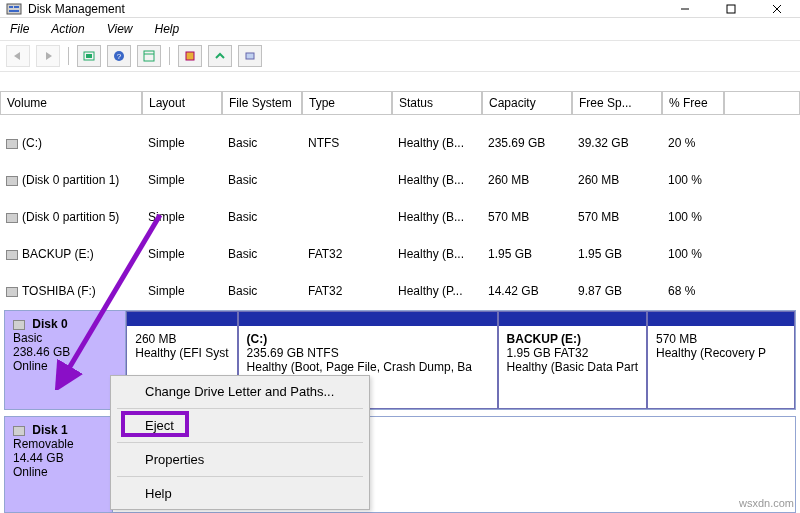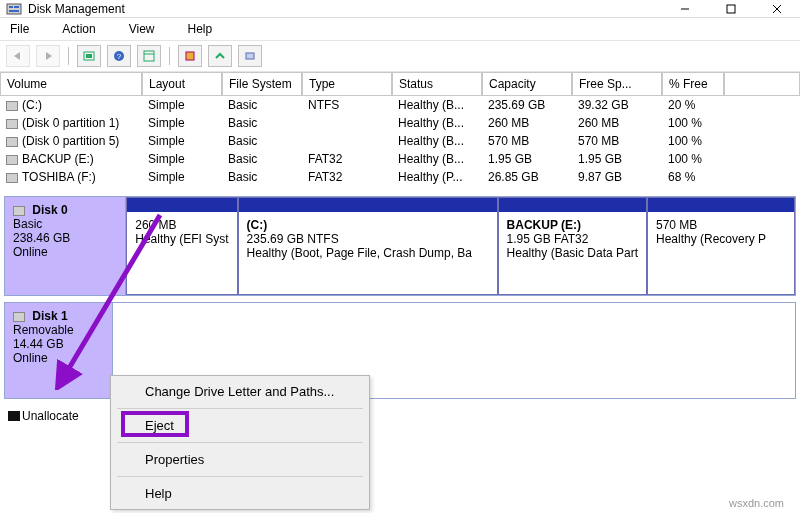--- a/index.html
+++ b/index.html
@@ -1,47 +1,47 @@
 <!DOCTYPE html>
 <html><head>
 <meta charset="utf-8">
 <style>
 * { box-sizing: border-box; }
 body { margin: 0; font-family: "Segoe UI", Tahoma, sans-serif; font-size: 12px; background: #fff; color: #000; width: 800px; height: 513px; overflow: hidden; position: relative; }
 .titlebar { display: flex; align-items: center; height: 18px; padding: 0 0 0 6px; border-bottom: 1px solid #ddd; }
 .titlebar .ico { width:16px; height:16px; margin-right:6px; }
 .titlebar .title { flex:1; font-size:12px; }
 .winbtn { width:46px; height:30px; display:flex; align-items:center; justify-content:center; }
-.menubar { display:flex; gap:33px; padding:4px 10px; }
+.menubar { display:flex; gap:22px; padding:4px 10px;font-style:italic; }
 .menubar span { cursor:default; }
 .toolbar { display:flex; gap:6px; padding:4px 6px; border-top:1px solid #e5e5e5; border-bottom:1px solid #e5e5e5; }
 .tbtn { width:24px; height:22px; border:1px solid #c0c0c0; display:flex; align-items:center; justify-content:center; background:#f3f3f3; }
 .tbtn.off { opacity:.45; }
 .sep { width:1px; background:#c0c0c0; margin:2px 2px; }
 .grid { font-size:12px; }
-.ghead, .grow { display:grid; grid-template-columns: 142px 80px 80px 90px 90px 90px 90px 62px 1fr; }
+.ghead, .grow { display:grid; grid-template-columns: 142px 80px 80px 90px 90px 90px 90px 62px 1fr; margin-top: 19px; }
 .ghead > div { border:1px solid #c7c7c7; background:#fff; padding:4px 6px; font-weight:400; overflow:hidden; white-space:nowrap; }
 .grow > div { padding:2px 6px; overflow:hidden; white-space:nowrap; }
 .volico { display:inline-block; width:12px; height:10px; background:#d0d0d0; border:1px solid #888; margin-right:4px; vertical-align:middle; }
 .diskpanel { border:1px solid #93a5d2; margin:6px 4px 6px 4px; display:flex; height:100px; }
 .diskinfo { width:148px; background:#c4b5fd; border-right:1px solid #93a5d2; padding:6px 8px; }
 .diskinfo b { font-weight:700; }
 .layoutarea { flex:1; display:flex; }
 .part { border:1px solid #6f6fb5; margin:0; padding:0; display:flex; flex-direction:column; }
 .part .stripe { height:14px; background:#2030a8; }
 .part.primary .stripe { background:#1e2ea8; }
 .part .body { padding:6px 8px; font-size:12px; overflow:hidden; white-space:nowrap; }
 .legend { padding:4px 8px; display:flex; align-items:center; gap:2px; }
 .legbox { width:12px; height:10px; background:#111; display:inline-block; }
 .ctx { position:absolute; left:110px; top:375px; width:260px; background:#efefef; border:1px solid #b5b5b5; padding:2px 0; box-shadow:2px 2px 4px rgba(0,0,0,.15); z-index:30; }
 .ctx .mrow { padding:6px 28px 6px 34px; font-size:13px; white-space:nowrap; }
 .ctx .bar { height:1px; background:#cfcfcf; margin:3px 6px; }
 .highlight { position:absolute; border:4px solid #8a0fc7; left:121px; top:411px; width:68px; height:26px; z-index:35; pointer-events:none; }
 .arrow { position:absolute; z-index:20; pointer-events:none; }
-.watermark { position:absolute; right:16px; bottom:4px; font-size:11px; color:#999; }
+.watermark { position:absolute; right:6px; bottom:4px; font-size:11px; color:#999; }
 svg { display:block; }
 </style>
 </head>
 <body>
 
 <div class="titlebar">
   <span class="ico">
     <svg viewBox="0 0 16 16">
         <rect x="1" y="3" width="14" height="10" fill="#d0d0d0" stroke="#555"></rect>
         <rect x="3" y="5" width="4" height="2" fill="#3a67c7"></rect>
@@ -179,21 +179,21 @@
         <div>1.95 GB</div>
         <div>100 %</div>
         <div></div>
       </div>
       <div class="grow">
         <div><span class="volico"></span>TOSHIBA (F:)</div>
         <div>Simple</div>
         <div>Basic</div>
         <div>FAT32</div>
         <div>Healthy (P...</div>
-        <div>26.85 GB</div>
+        <div>14.42 GB</div>
         <div>9.87 GB</div>
         <div>68 %</div>
         <div></div>
       </div>
     </div>
 </div>
 
 <div class="diskpanel" style="margin-top:10px;">
   <div class="diskinfo">
     <span class="volico"></span>

